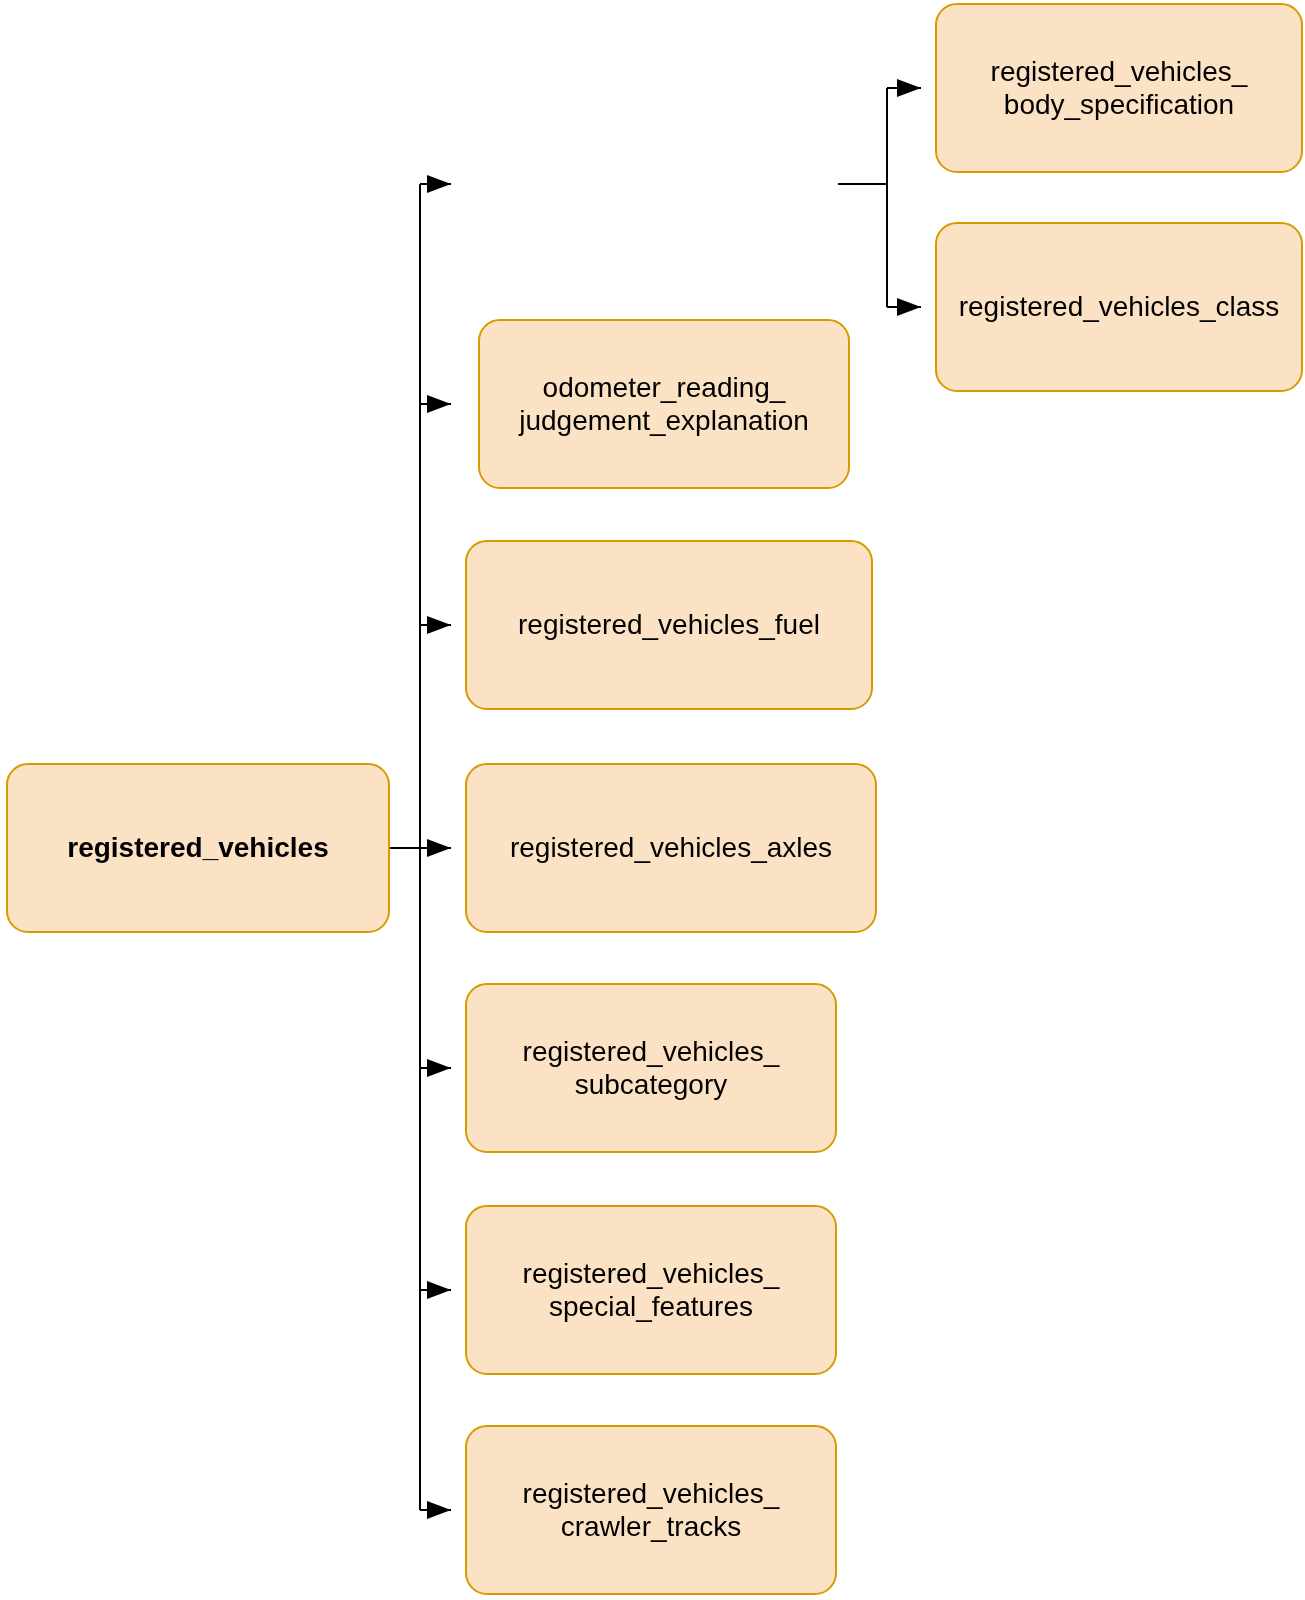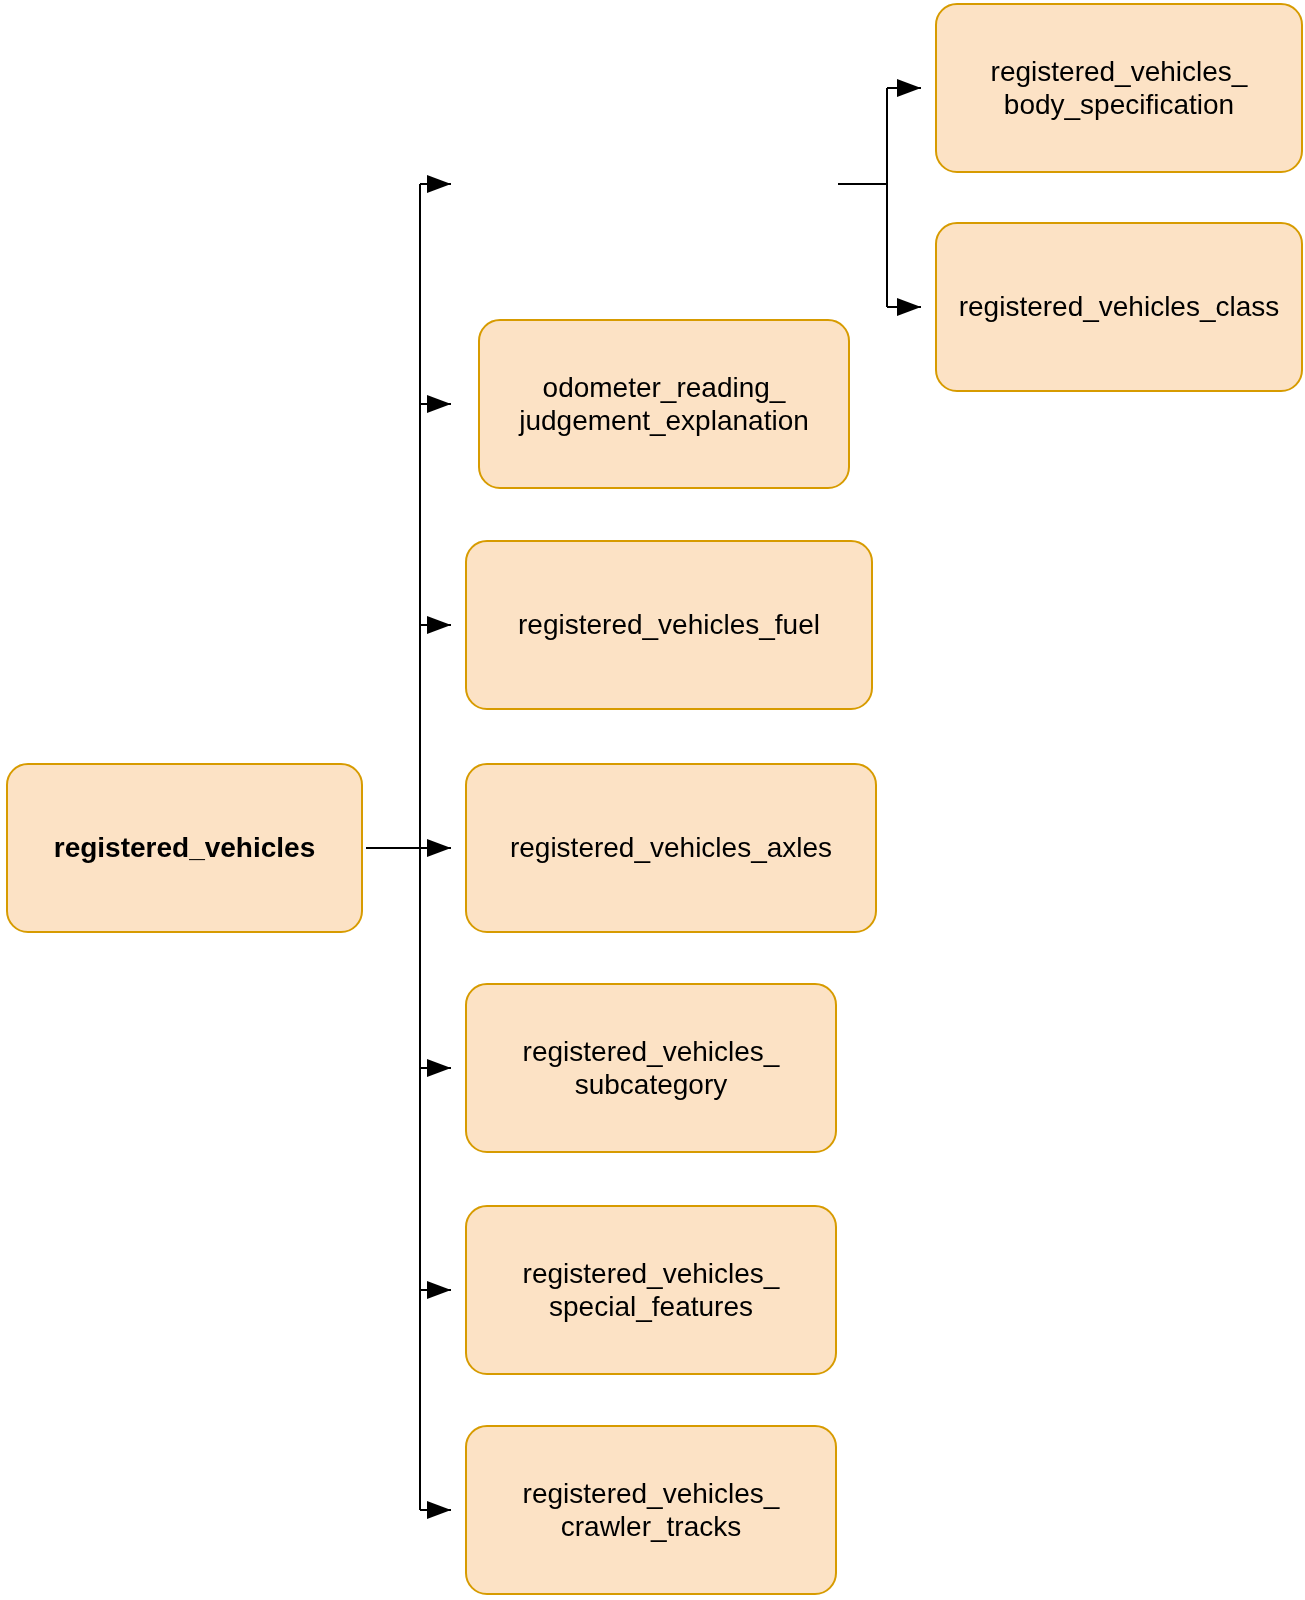--- a/index.html
+++ b/index.html
@@ -36,21 +36,21 @@
     font-size: 28px;
     line-height: 1.18;
     color: #000000;
     white-space: pre-line;
     padding: 8px 14px;
   }
   .node.root {
     font-weight: bold;
   }
   
-  #n-root    { left:   6px; top:  763px; width: 357px; height: 170px; }
+  #n-root    { left:   6px; top:  763px; width: 384px; height: 170px; }
   #n-body    { left: 465px; top:   99px; width: 372px; height: 170px; }
   #n-odo     { left: 465px; top:  319px; width: 372px; height: 170px; margin-left: 13px; }
   #n-fuel    { left: 465px; top:  540px; width: 408px; height: 170px; }
   #n-axles   { left: 465px; top:  763px; width: 412px; height: 170px; }
   #n-subcat  { left: 465px; top:  983px; width: 372px; height: 170px; }
   #n-special { left: 465px; top: 1205px; width: 372px; height: 170px; }
   #n-crawler { left: 465px; top: 1425px; width: 372px; height: 170px; }
   #n-spec    { left: 935px; top:    3px; width: 368px; height: 170px; }
   #n-class   { left: 935px; top:  222px; width: 368px; height: 170px; }
 </style>

